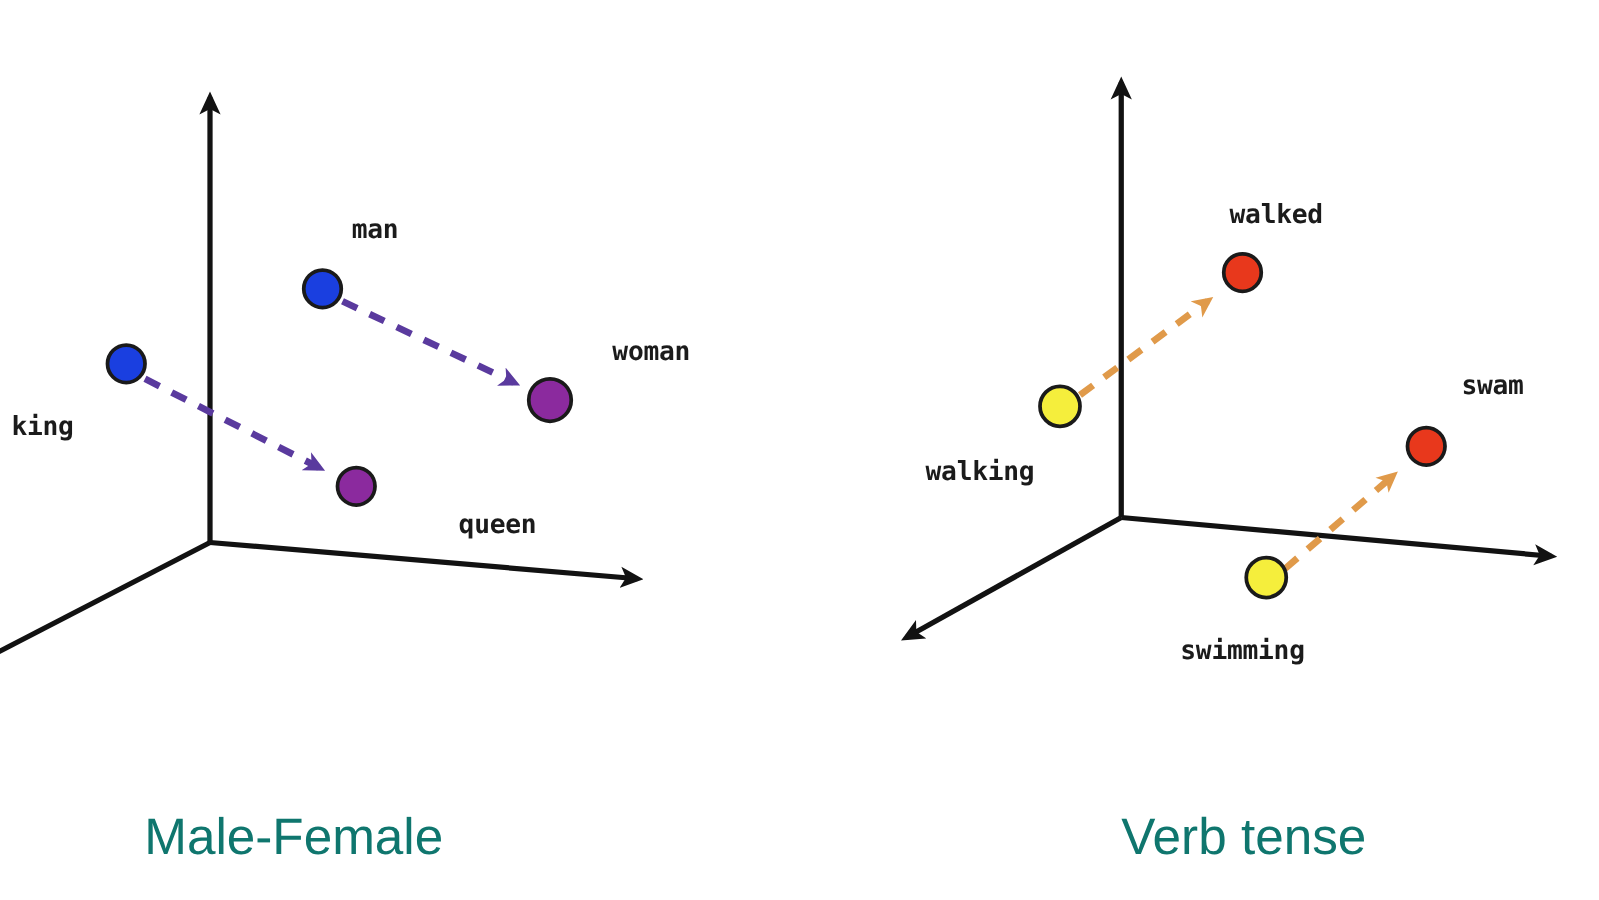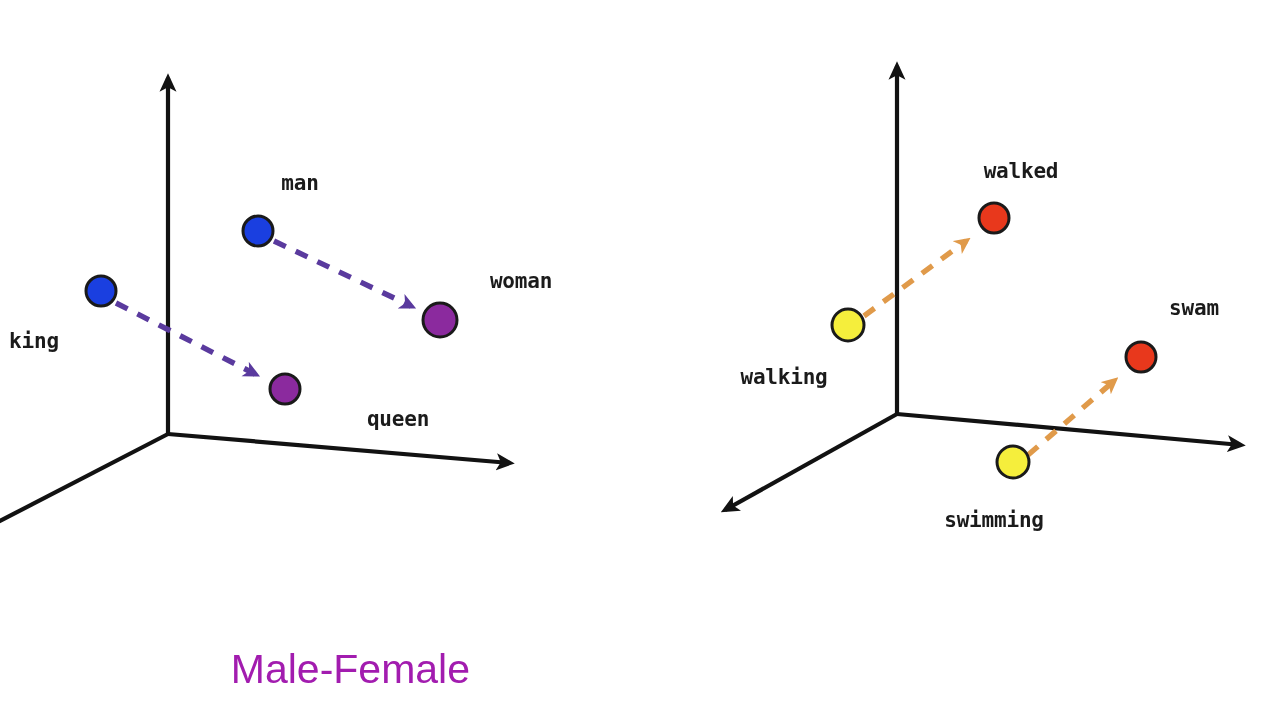--- a/index.html
+++ b/index.html
@@ -44,24 +44,24 @@
     stroke: #1a1a1a;
     stroke-width: 3;
   }
   .vec {
     stroke-width: 5.4;
     stroke-linecap: butt;
     fill: none;
   }
   .panel-caption {
     position: absolute;
-    text-align: right;
+    text-align: center;
     font-family: "Liberation Sans", sans-serif;
     font-size: 41px;
-    color: #a21caf;
+    color: #0f766e;
     line-height: 1;
     white-space: nowrap;
   }
 </style>
 </head>
 <body>
 
 <div id="figure">
 
   <svg class="diagram" viewBox="0 0 1279 720">
@@ -129,14 +129,15 @@
         <text class="pt-label" x="784" y="384" text-anchor="middle">walking</text>
         <text class="pt-label" x="1021" y="178" text-anchor="middle">walked</text>
         <text class="pt-label" x="994" y="527" text-anchor="middle">swimming</text>
         <text class="pt-label" x="1194" y="315" text-anchor="middle">swam</text>
       </g>
     </g>
   </svg>
 
   <div class="panel-caption" style="left:0; top:649px; width:470px;">Male-Female</div>
 
+  <div class="panel-caption" style="left:795px; top:649px; width:400px;">Verb tense</div>
 
 </div>
 
 </body></html>

